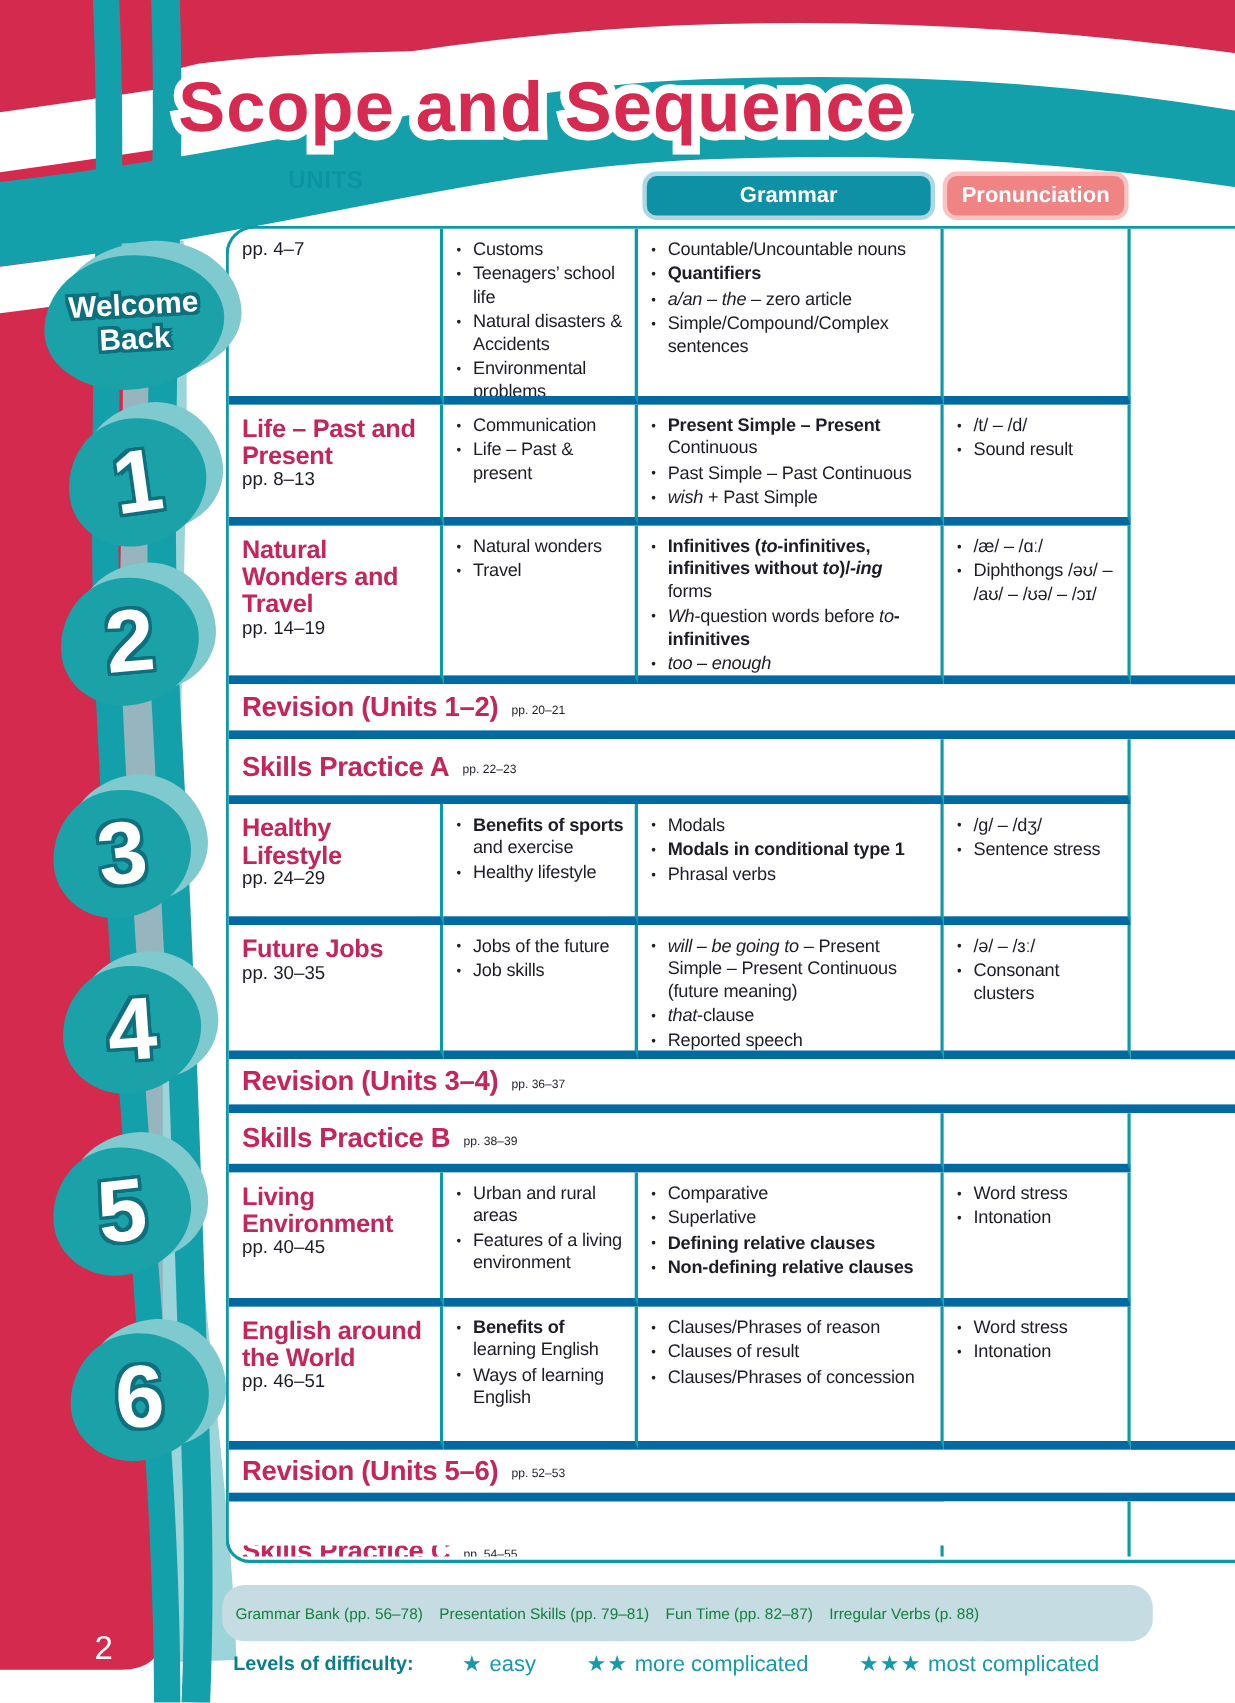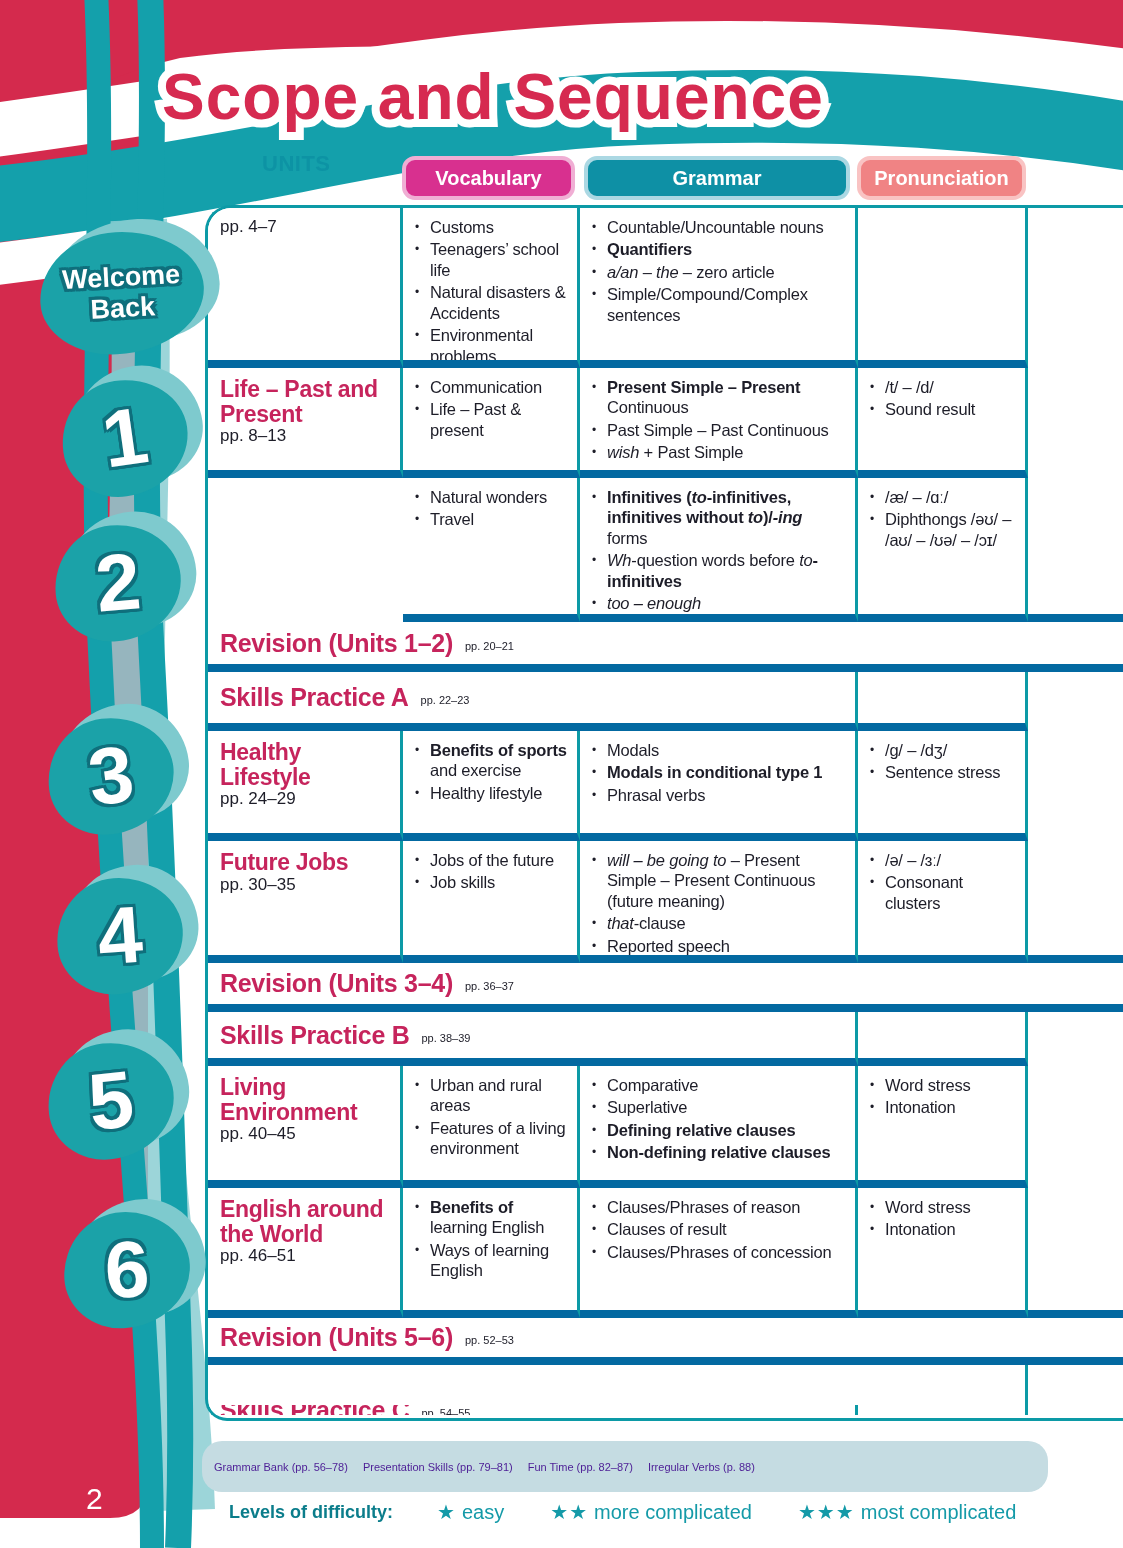--- a/index.html
+++ b/index.html
@@ -39,23 +39,23 @@
   .item{display:flex;margin:0 0 2px 0;color:#1d1d28;font-size:16.5px;line-height:1.24;letter-spacing:-.2px;}
   .blt{flex:0 0 15px;font-size:12px;padding-top:3px;color:#1d1d28;}
   .rb{font-weight:bold;} .ri{font-style:italic;}
   .band{display:flex;align-items:center;gap:12px;padding:0 10px 0 12px;}
   .band-title{color:#c6245c;font-weight:bold;font-size:25px;letter-spacing:-.3px;white-space:nowrap;}
   .band-pages{color:#1d1d28;font-size:11px;padding-top:5px;white-space:nowrap;}
 
   
   .footer-box{position:absolute;left:202px;top:1441px;width:846px;height:51px;background:#c5dce2;
               border-radius:20px;display:flex;align-items:center;gap:15px;padding:0 12px;
-              box-sizing:border-box;color:#4c1d95;font-size:11px;font-weight:500;z-index:3;white-space:nowrap;}
+              box-sizing:border-box;color:#15803d;font-size:14px;font-weight:500;z-index:3;white-space:nowrap;}
   .levels{position:absolute;left:212px;top:1500px;display:flex;align-items:center;z-index:3;white-space:nowrap;}
-  .levels-label{color:#0b7d8b;font-weight:bold;margin-right:44px;font-size:18px;margin-left:17px;}
+  .levels-label{color:#0b7d8b;font-weight:bold;margin-right:44px;font-size:18px;}
   .level-item{color:#149aa8;margin-right:46px;font-size:20px;}
   .level-item .stars{letter-spacing:1px;margin-right:6px;}
   .page-num{position:absolute;left:86px;top:1482px;color:#fff;font-size:30px;z-index:3;}
 
   
   .badge{position:absolute;display:flex;flex-direction:column;align-items:center;justify-content:center;z-index:5;}
   .blob{position:absolute;z-index:-1;}
   .blob.dark{left:0;top:0;right:0;bottom:0;background:#1ba2a8;
              border-radius:48% 52% 55% 45% / 55% 48% 52% 45%;}
   .blob.light{left:16px;top:-12px;right:-16px;bottom:12px;background:#7ecace;z-index:-2;
@@ -91,21 +91,20 @@
     <path d="M96,-10 C106,200 88,430 100,650 C112,910 130,1110 142,1290 C150,1410 152,1490 152,1548" stroke="#14a0ab" stroke-width="24" fill="none"></path>
     <path d="M150,-10 C158,180 138,410 152,660 C166,920 172,1140 178,1320 C182,1430 180,1500 178,1548" stroke="#14a0ab" stroke-width="26" fill="none"></path>
   </svg>
 
   <h1 class="title">
       <span class="lay t-back">Scope and Sequence</span>
       <span class="lay t-front">Scope and Sequence</span>
     </h1>
 
   <div class="units-label">UNITS</div>
-  <div class="hdr-btn hdr-vocab">Vocabulary</div>
   <div class="hdr-btn hdr-gram">Grammar</div>
   <div class="hdr-btn hdr-pron">Pronunciation</div>
 
   <div class="badge welcome-badge">
     <span class="blob light"></span>
     <span class="blob dark"></span>
     <span class="bl outlined">Welcome</span>
     <span class="bl outlined">Back</span>
   </div>
   <div id="numbers">
@@ -223,20 +222,24 @@
           <div class="item">
             <span class="blt">•</span>
             <span class="txt"><span>/t/ – /d/</span></span>
           </div>
           <div class="item">
             <span class="blt">•</span>
             <span class="txt"><span>Sound result</span></span>
           </div>
         </div>
       </div>
+      <div class="cell unit-head" style="grid-area: 3 / 1 / 4 / 2;">
+        <div class="unit-title">Natural Wonders and Travel</div>
+        <div class="pages">pp. 14–19</div>
+      </div>
       <div class="cell" style="grid-area: 3 / 2 / 4 / 3;">
         <div class="blist">
           <div class="item">
             <span class="blt">•</span>
             <span class="txt"><span>Natural wonders</span></span>
           </div>
           <div class="item">
             <span class="blt">•</span>
             <span class="txt"><span>Travel</span></span>
           </div>

